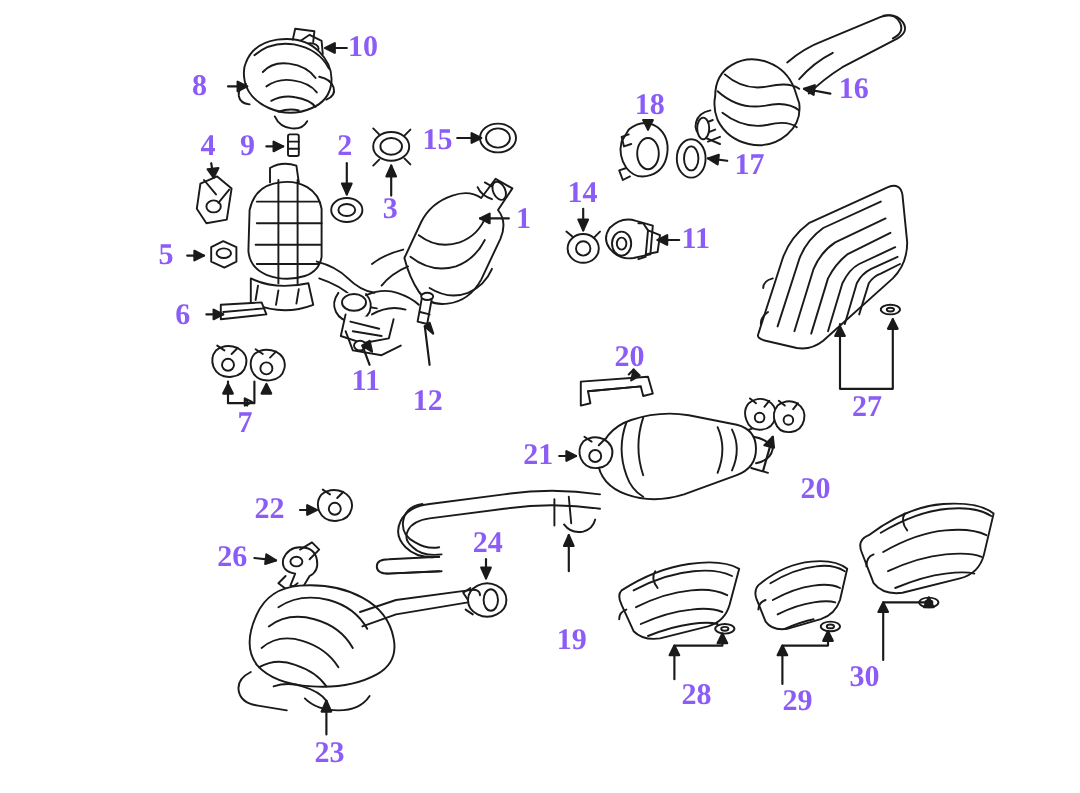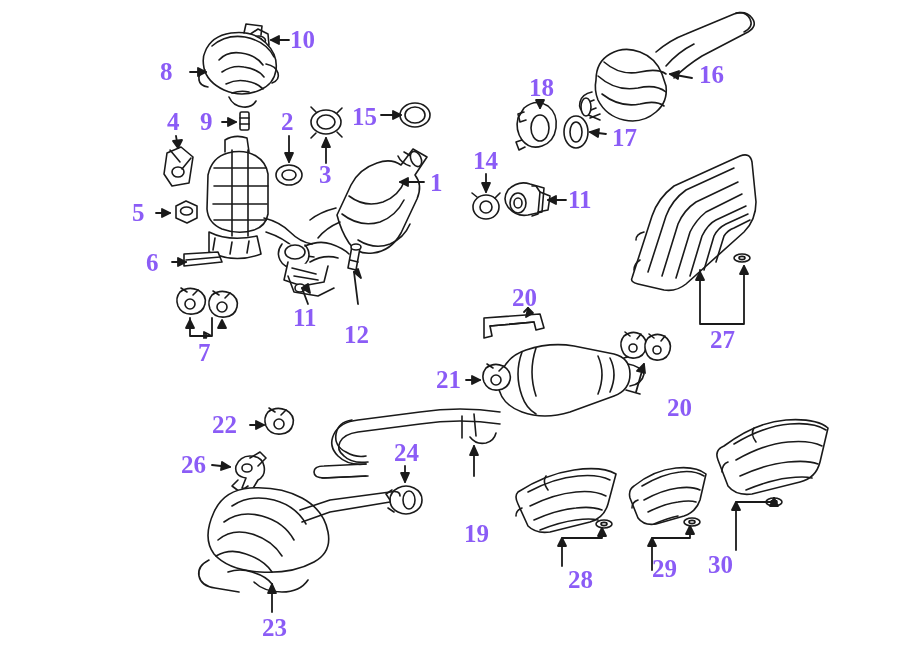--- a/index.html
+++ b/index.html
@@ -427,16 +427,16 @@
   <div class="callout-label" style="left:710px;  top:327px;">27</div>
   <div class="callout-label" style="left:512px;  top:285px;">20</div>
   <div class="callout-label" style="left:436px;  top:367px;">21</div>
   <div class="callout-label" style="left:620px;  top:395px;margin-left:47px;">20</div>
   <div class="callout-label" style="left:212px;  top:412px;">22</div>
   <div class="callout-label" style="left:181px;  top:452px;">26</div>
   <div class="callout-label" style="left:394px;  top:440px;">24</div>
   <div class="callout-label" style="left:464px;  top:478px;margin-top:43px;">19</div>
   <div class="callout-label" style="left:262px;  top:615px;">23</div>
   <div class="callout-label" style="left:568px;  top:567px;">28</div>
-  <div class="callout-label" style="left:652px;  top:556px;">29</div>
+  <div class="callout-label" style="left:652px;  top:572px;">29</div>
   <div class="callout-label" style="left:708px;  top:552px;">30</div>
 
 </div>
 
 </body></html>

